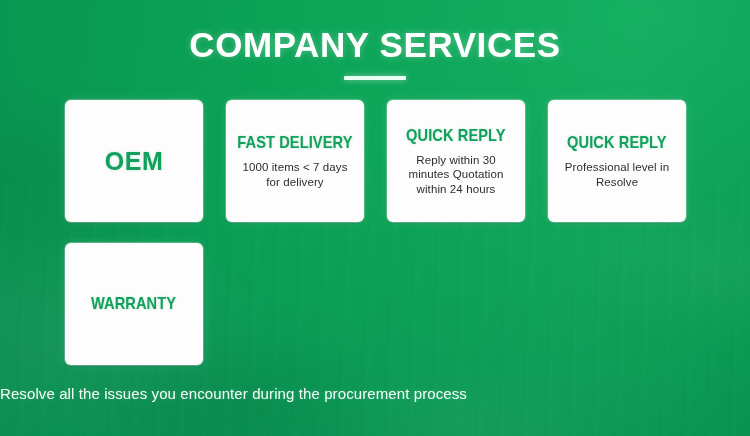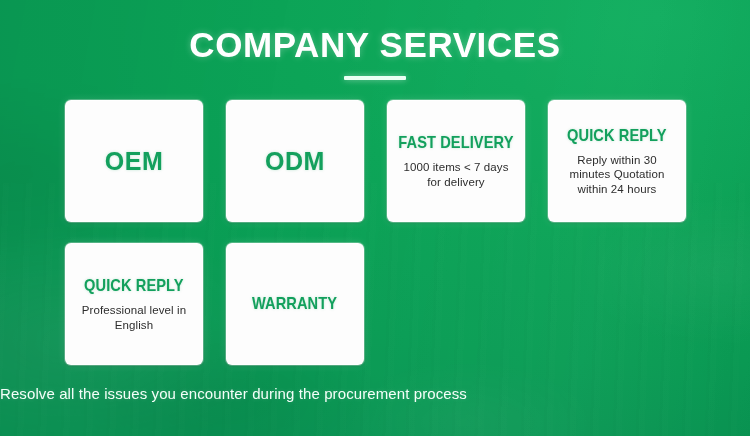--- a/index.html
+++ b/index.html
@@ -185,38 +185,35 @@
     <div class="page-title">COMPANY SERVICES</div>
 
     <div class="title-divider"></div>
 
     <div class="grid">
 
       <div class="card big">
         <div class="card-heading">OEM</div>
       </div>
 
-      <div class="card big">
-        <div class="card-heading">ODM</div>
-      </div>
 
       <div class="card cond">
         <div class="card-heading">FAST DELIVERY</div>
         <div class="card-body">1000 items &lt; 7 days for delivery</div>
       </div>
 
 
       <div class="card cond">
         <div class="card-heading">QUICK REPLY</div>
         <div class="card-body">Reply within 30 minutes Quotation within 24 hours</div>
       </div>
 
       <div class="card cond">
         <div class="card-heading">QUICK REPLY</div>
-        <div class="card-body">Professional level in English</div>
+        <div class="card-body">Professional level in Resolve</div>
       </div>
 
 
       <div class="card cond">
         <div class="card-heading">WARRANTY</div>
       </div>
 
     </div>
 
     <div class="footer-caption">Resolve all the issues you encounter during the procurement process</div>

